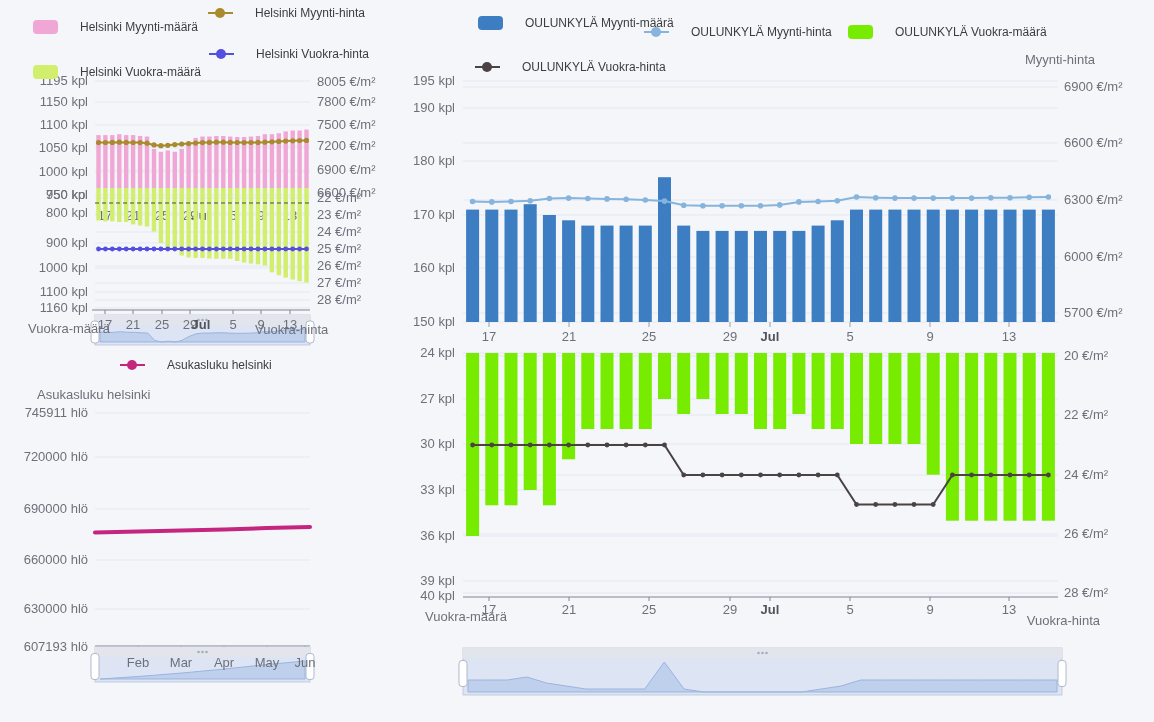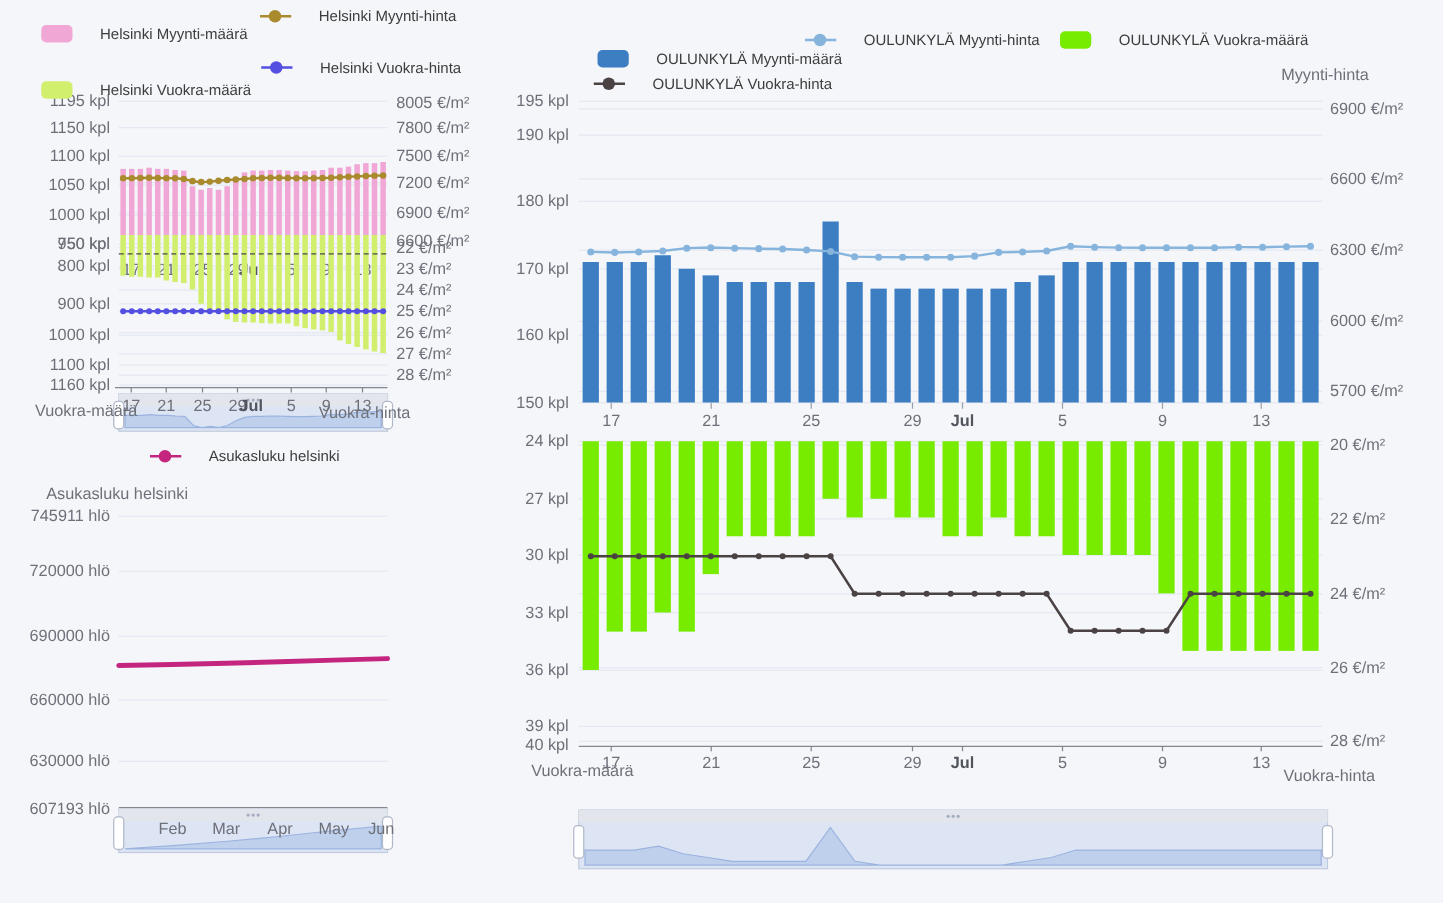--- a/index.html
+++ b/index.html
@@ -522,21 +522,21 @@
   <div class="axisname anchor-r" style="left:357px;top:51px;z-index:-1">Myynti-hinta</div>
   <div class="axisname" style="left:28px;top:321px">Vuokra-määrä</div>
   <div class="axisname" style="left:255px;top:322px">Vuokra-hinta</div>
 
   <div class="legend-item" style="left:120px;top:358px">
     <span class="lm lm-line" style="--c: #c4267f;"></span>
     <span class="lt">Asukasluku helsinki</span>
   </div>
   <div class="axisname" style="left:37px;top:387px">Asukasluku helsinki</div>
 
-  <div class="legend-item" style="left:478px;top:40px">
+  <div class="legend-item" style="left:478px;top:16px">
     <span class="lm lm-rect" style="--c: #3d7dc2; background: rgb(61, 125, 194);"></span>
     <span class="lt">OULUNKYLÄ Myynti-määrä</span>
   </div>
   <div class="legend-item" style="left:644px;top:25px">
     <span class="lm lm-line" style="--c: #86b4dc;"></span>
     <span class="lt">OULUNKYLÄ Myynti-hinta</span>
   </div>
   <div class="legend-item" style="left:848px;top:25px">
     <span class="lm lm-rect" style="--c: #78ec00; background: rgb(120, 236, 0);"></span>
     <span class="lt">OULUNKYLÄ Vuokra-määrä</span>

